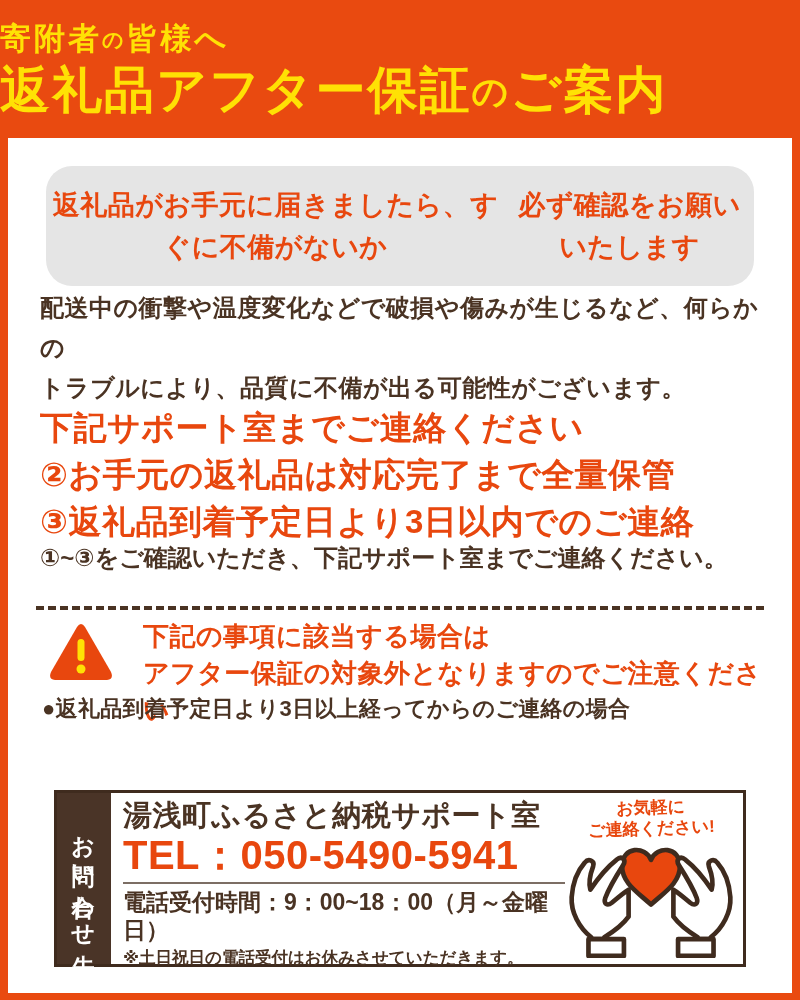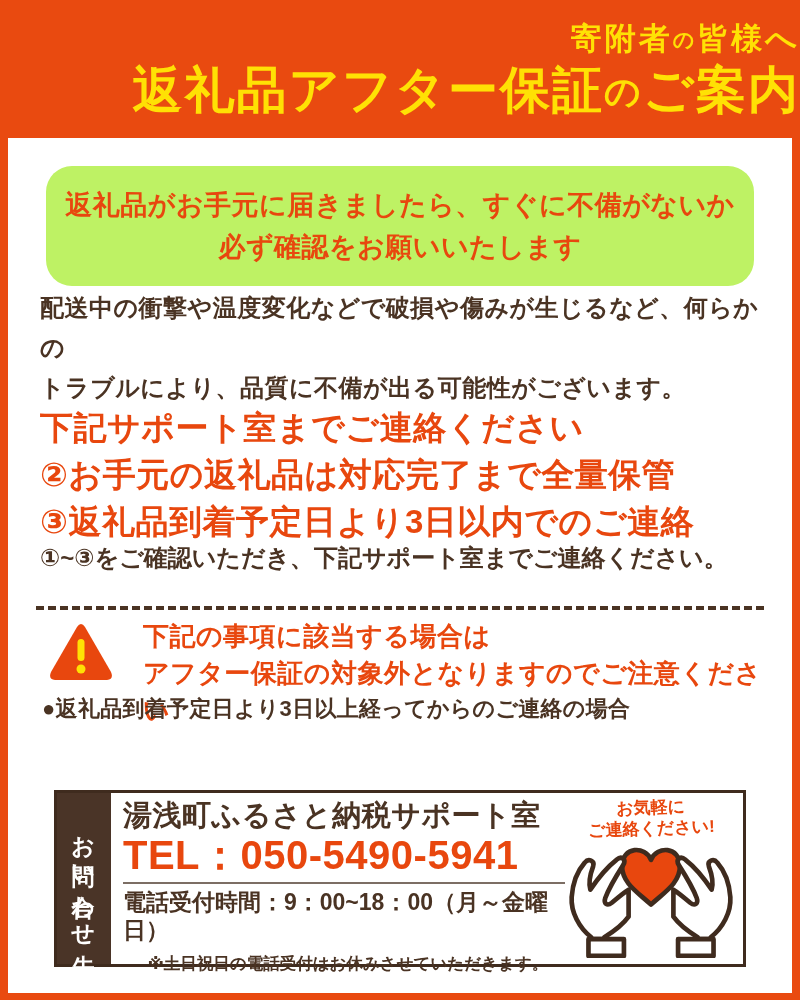--- a/index.html
+++ b/index.html
@@ -2,31 +2,31 @@
 <html><head>
 <meta charset="utf-8">
 <style>
   html,body{margin:0;padding:0;background:#fff;}
   .page{
     position:relative;width:800px;height:1000px;overflow:hidden;
     background:#E94A10;
     font-family:"Liberation Sans","DejaVu Sans",sans-serif;
   }
   
-  .header{position:absolute;top:0;left:0;width:800px;height:124px;text-align:right;}
+  .header{position:absolute;top:0;left:0;width:800px;height:124px;text-align:left;}
   .header-subtitle{padding-top:20px;color:#FFE104;font-size:31px;font-weight:900;letter-spacing:3px;line-height:38px;}
   .header-subtitle .small-no{font-size:21px;font-weight:900;vertical-align:2px;}
   .header-title{margin-top:2px;color:#FFE104;font-size:50px;font-weight:900;letter-spacing:2px;line-height:58px;}
   .header-title .small-no{font-size:36px;font-weight:900;vertical-align:3px;}
   
   .content{position:absolute;top:138px;left:8px;width:784px;height:855px;background:#ffffff;}
   
   .notice-box{
     position:absolute;left:38px;top:28px;width:708px;height:120px;border-radius:26px;
-    background:#bef264;display:flex;flex-direction:column;justify-content:center;align-items:center;
+    background:#e5e5e5;display:flex;flex-direction:row;justify-content:center;align-items:center;
     color:#E8470E;font-size:27px;font-weight:900;line-height:42px;text-align:center;letter-spacing:0.5px;
   }
   
   .body-text{position:absolute;left:32px;top:150px;width:726px;color:#4A3323;font-size:24px;font-weight:700;line-height:40px;letter-spacing:0.5px;}
   
   .steps{position:absolute;left:32px;top:266px;width:726px;color:#E8470E;font-size:33px;font-weight:900;line-height:47px;letter-spacing:0.5px;}
   
   .follow-up{position:absolute;left:32px;top:404px;width:726px;color:#4A3323;font-size:24px;font-weight:700;line-height:32px;}
   
   .dashed-divider{position:absolute;left:28px;top:460px;width:728px;border:none;border-top:4px dashed #4A3323;}
@@ -45,21 +45,21 @@
   .contact-strip span{
     writing-mode:vertical-rl;text-orientation:upright;color:#ffffff;
     font-size:23px;font-weight:700;letter-spacing:2px;
   }
   .contact-info{position:absolute;left:66px;top:4px;width:450px;}
   .contact-dept{color:#4A3323;font-size:29px;font-weight:900;letter-spacing:0.5px;line-height:36px;}
   .contact-tel{color:#E8470E;font-size:40px;font-weight:900;letter-spacing:0.5px;line-height:44px;}
   .contact-email{color:#E8470E;font-size:24px;font-weight:700;line-height:28px;}
   .contact-divider{margin:5px 0 4px 0;width:442px;height:0;border:none;border-top:2px solid #7C6E64;}
   .contact-hours{color:#4A3323;font-size:23px;font-weight:700;line-height:28px;}
-  .contact-note{color:#4A3323;font-size:16.5px;font-weight:700;line-height:22px;margin-top:8px;text-align:center;}
+  .contact-note{color:#4A3323;font-size:16.5px;font-weight:700;line-height:22px;margin-top:2px;}
   
   .illustration{position:absolute;right:4px;top:4px;width:176px;text-align:center;}
   .callout{color:#E8470E;font-size:17px;font-weight:700;line-height:21px;transform:rotate(-2deg);}
   .hands-svg{margin-top:1px;}
 </style>
 </head>
 <body>
 
 <div class="page">
 

